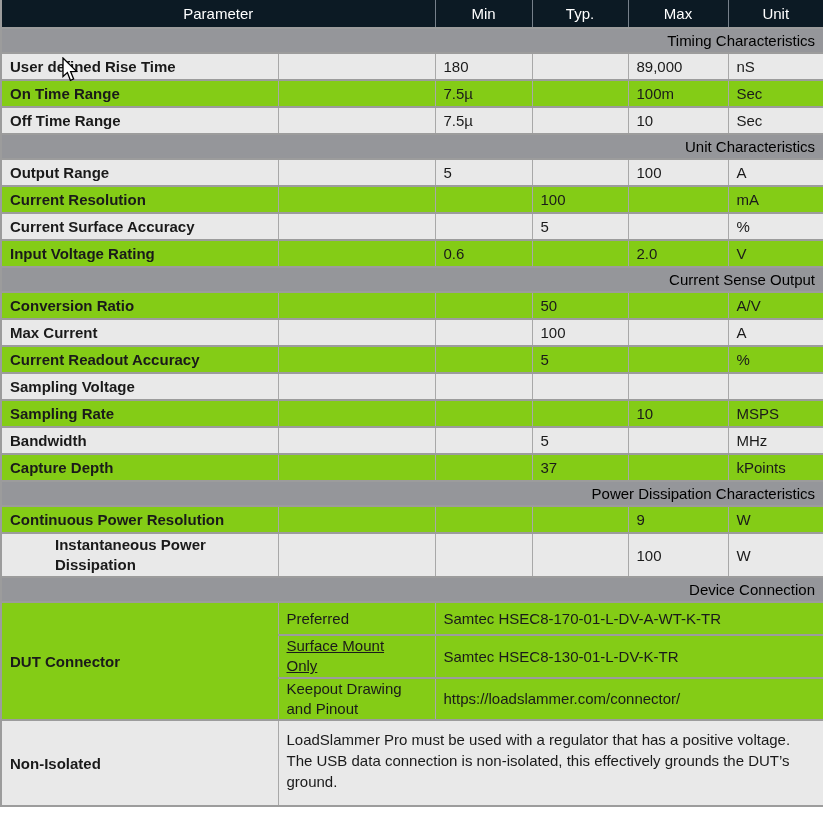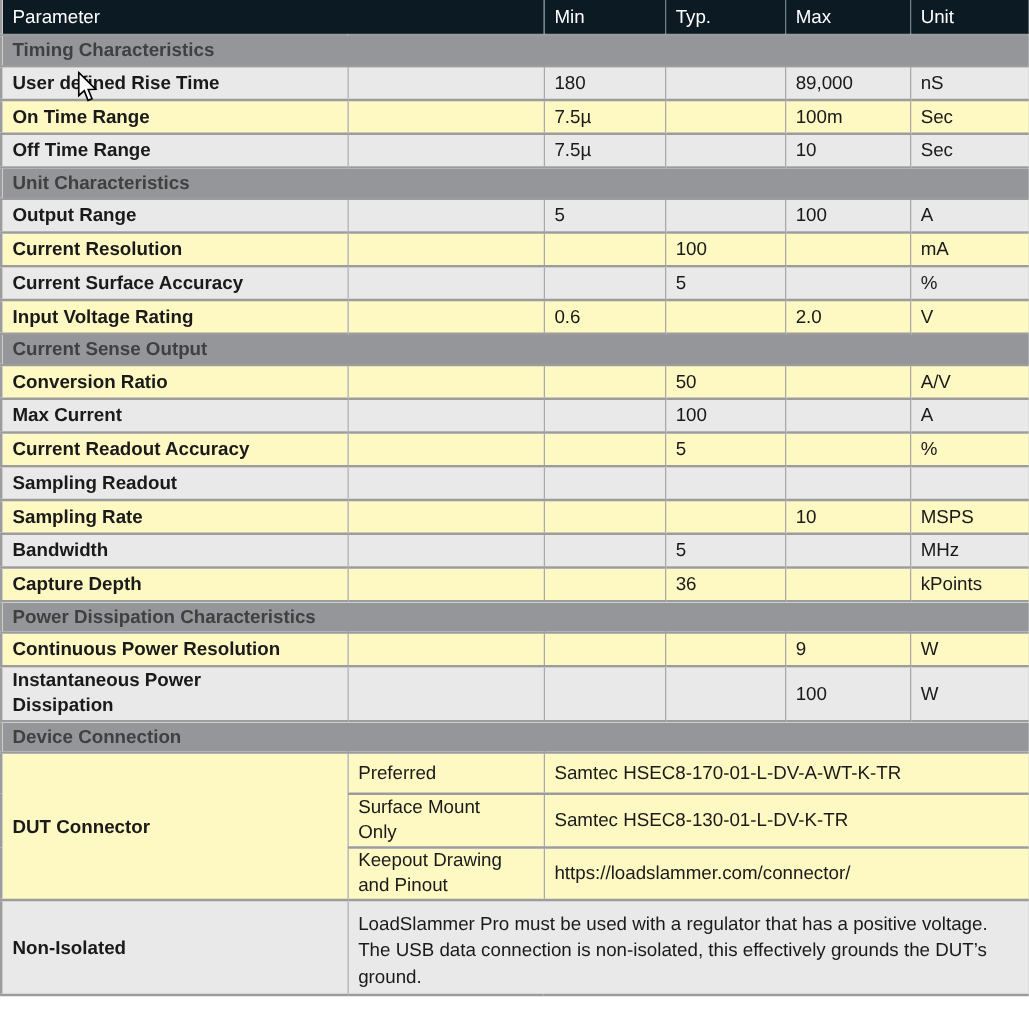--- a/index.html
+++ b/index.html
@@ -14,41 +14,41 @@
   td,th{
     padding:0 8px;vertical-align:middle;text-align:left;
     border-left:1px solid #a8a8a8;border-right:1px solid #a8a8a8;
     border-top:2px solid #9c9c9c;border-bottom:2px solid #9c9c9c;
     height:25px;overflow:hidden;white-space:nowrap;
   }
   table{border:2px solid #9c9c9c;border-top:none;}
   thead th{
     background:#0c1a24;color:#ffffff;font-weight:normal;
     border-left:1px solid #76808a;border-right:1px solid #76808a;
-    border-top:none;border-bottom:none;height:27px;
+    border-top:none;border-bottom:none;height:27px;text-align:center;
   }
   thead th:first-child{border-left:none}
   thead th:last-child{border-right:none}
   tr.section td{
-    background:#95969a;color:#404040;font-weight:bold;text-align:left;
+    background:#95969a;color:#000000;font-weight:normal;text-align:right;
     height:23px;border-left:none;border-right:none;
   }
-  tr.r td{background:#fef9c3;}
+  tr.r td{background:#84cc16;}
   tr.alt td{background:#e9e9e9;}
   td.p{font-weight:bold;}
   td:first-child{border-left:none}
   td:last-child{border-right:none}
   tr.h35 td{height:31px}
   tr.h44 td{height:40px}
   tr.h46 td{height:42px}
   tr.h70 td{height:66px}
-  span.narrow{display:inline-block;max-width:175px;white-space:normal;line-height:1.35;vertical-align:middle;}
-  span.narrow2{display:inline-block;max-width:112px;white-space:normal;line-height:1.35;vertical-align:middle;}
+  span.narrow{display:inline-block;max-width:175px;white-space:normal;line-height:1.35;vertical-align:middle;margin-left:45px;}
+  span.narrow2{display:inline-block;max-width:112px;white-space:normal;line-height:1.35;vertical-align:middle;text-decoration:underline;}
   span.narrow3{display:inline-block;max-width:128px;white-space:normal;line-height:1.35;vertical-align:middle;}
-  td.note{white-space:normal;line-height:1.4;padding:6px 14px 2px 8px;}
+  td.note{white-space:normal;line-height:1.4;padding:6px 14px 12px 8px;}
   #cursor{position:absolute;left:62px;top:57px;width:17px;height:26px;z-index:10;pointer-events:none;}
 </style>
 </head>
 <body>
 
 <table>
   <colgroup>
     <col class="c1">
       <col class="c2">
       <col class="c3">
@@ -152,21 +152,21 @@
     </tr>
     <tr class="r">
       <td class="p">Current Readout Accuracy</td>
       <td></td>
       <td></td>
       <td>5</td>
       <td></td>
       <td>%</td>
     </tr>
     <tr class="alt">
-      <td class="p">Sampling Readout</td>
+      <td class="p">Sampling Voltage</td>
       <td></td>
       <td></td>
       <td></td>
       <td></td>
       <td></td>
     </tr>
     <tr class="r">
       <td class="p">Sampling Rate</td>
       <td></td>
       <td></td>
@@ -179,21 +179,21 @@
       <td></td>
       <td></td>
       <td>5</td>
       <td></td>
       <td>MHz</td>
     </tr>
     <tr class="r">
       <td class="p">Capture Depth</td>
       <td></td>
       <td></td>
-      <td>36</td>
+      <td>37</td>
       <td></td>
       <td>kPoints</td>
     </tr>
 
     <tr class="section">
       <td colspan="6">Power Dissipation Characteristics</td>
     </tr>
     <tr class="r">
       <td class="p">Continuous Power Resolution</td>
       <td></td>

